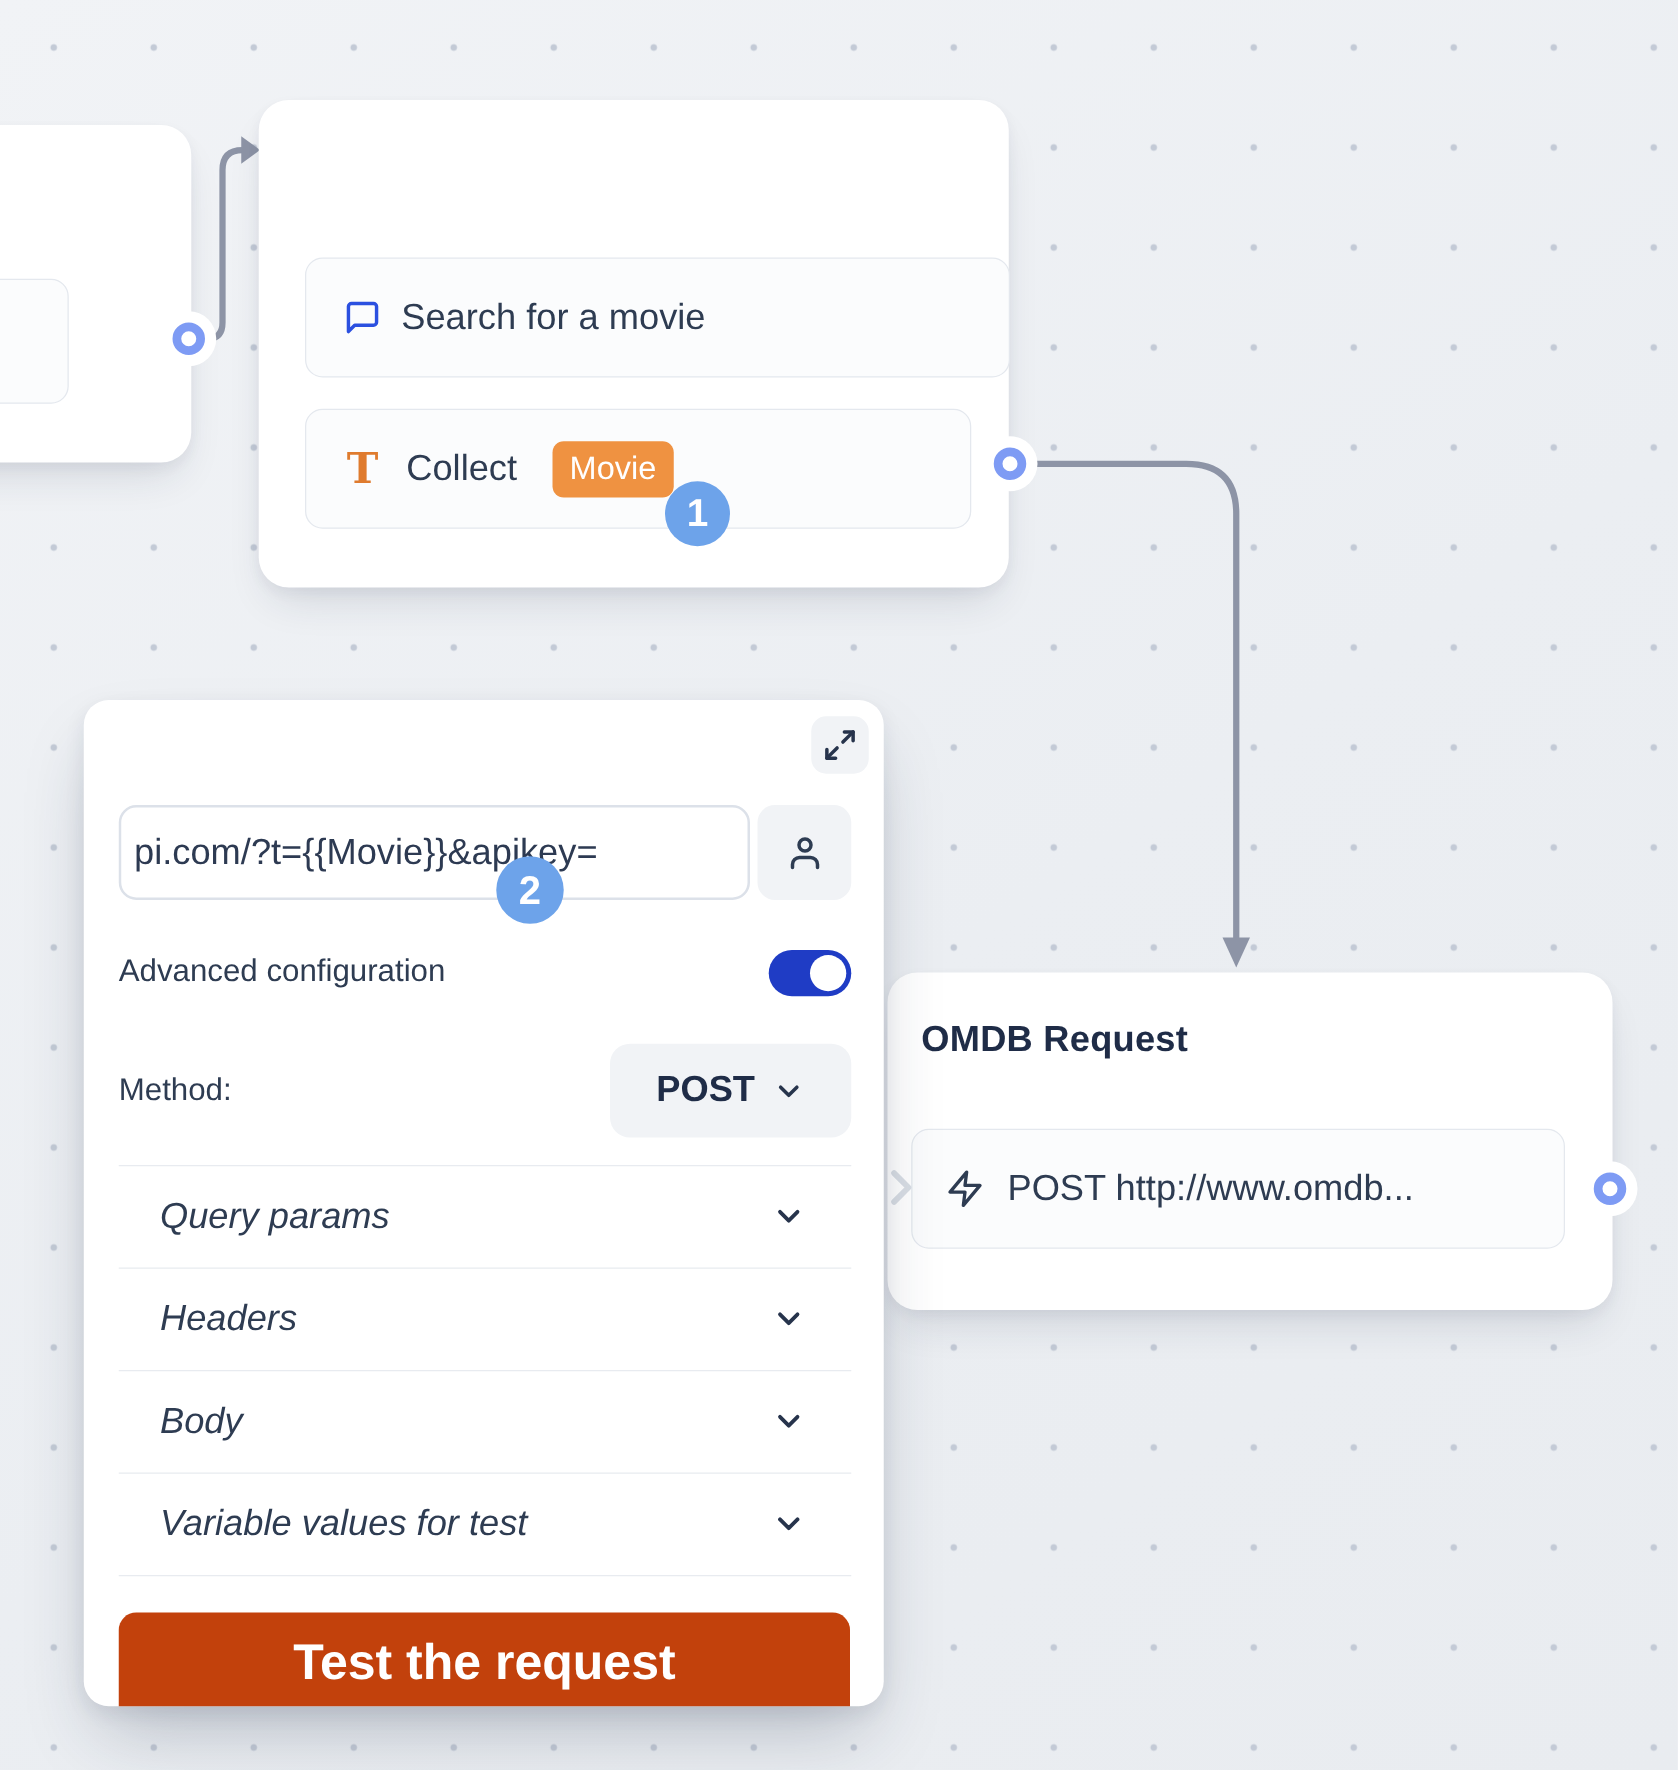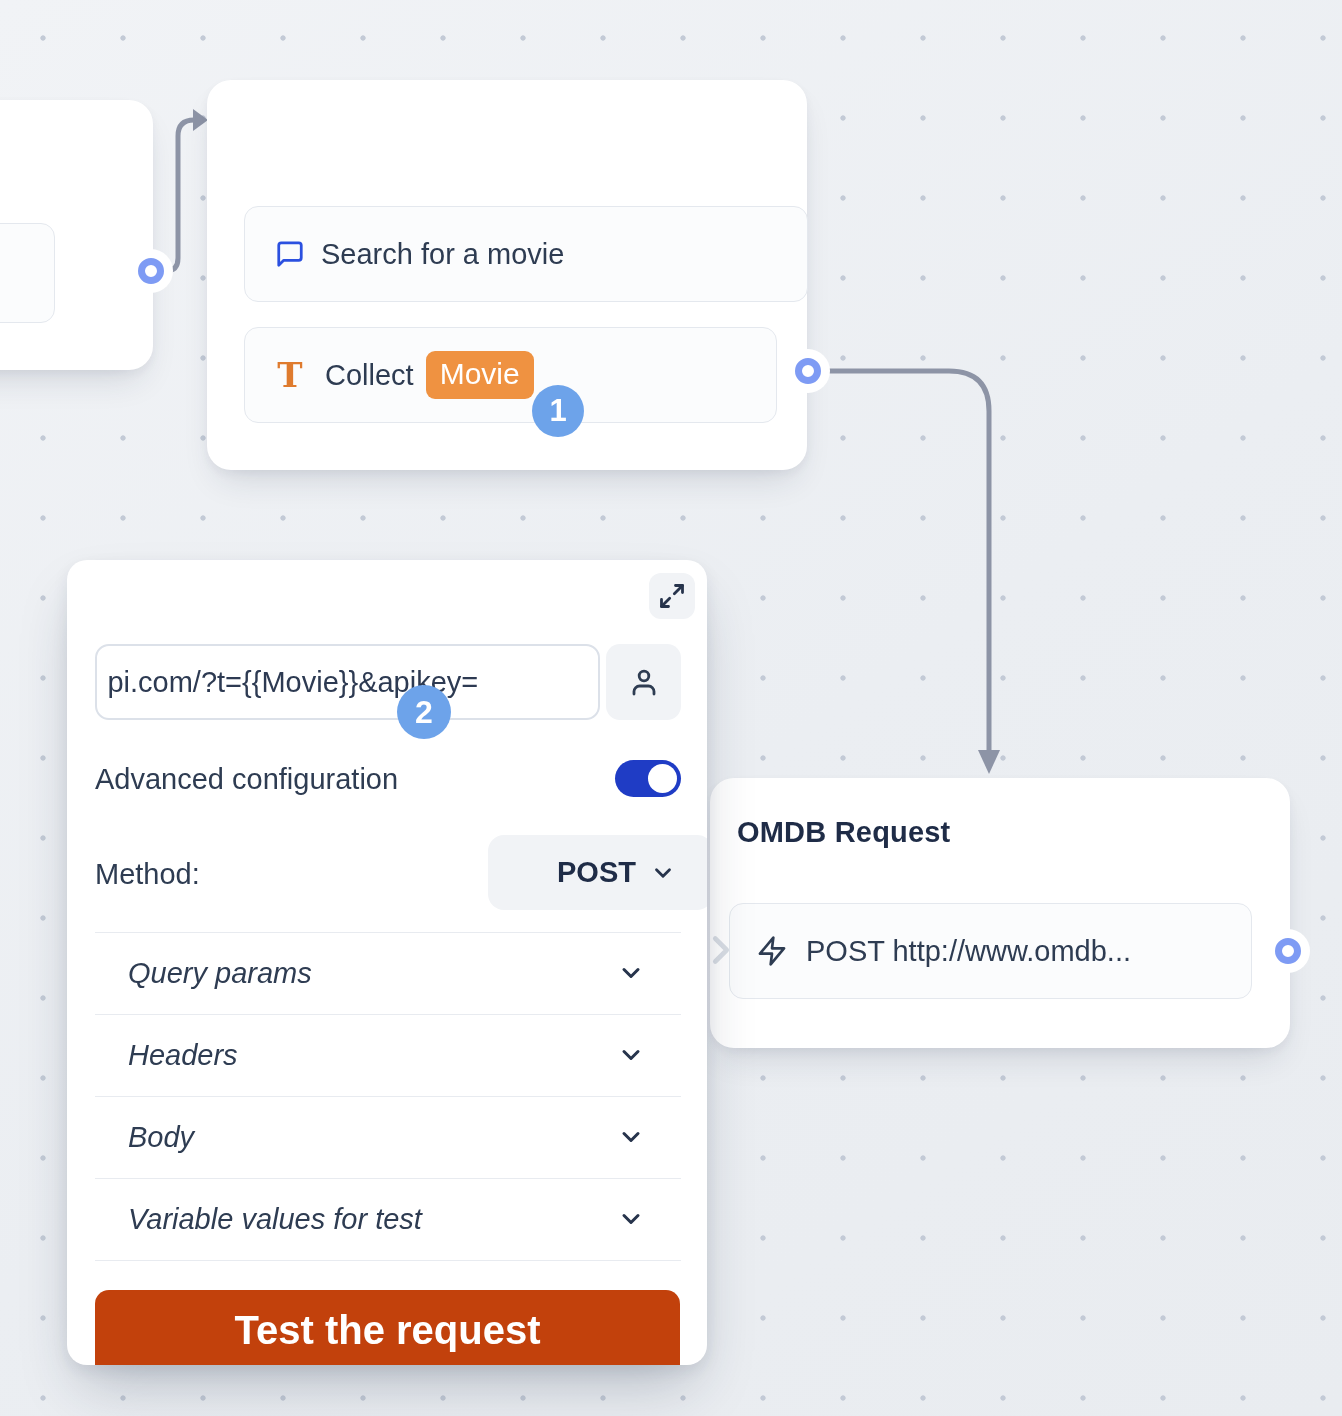--- a/index.html
+++ b/index.html
@@ -36,21 +36,21 @@
 
   
   #wires{position:absolute;inset:0;z-index:1;}
   .card{z-index:2;}
 
   
   #movie-card{left:207px;top:80px;width:600px;height:390px;}
   #movie-card .node-title{position:absolute;left:50px;top:131px;}
   #m-item1{left:37px;top:126px;width:564px;height:96px;padding:0 0 0 30px;}
   #m-item2{left:37px;top:247px;width:533px;height:96px;padding:0 0 0 30px;}
-  .chip{background:#ef9241;color:#fff;font-size:30px;border-radius:9px;padding:6px 14px 8px;margin-left:12px;white-space:nowrap;}
+  .chip{background:#ef9241;color:#fff;font-size:26px;border-radius:9px;padding:6px 14px 8px;margin-left:28px;white-space:nowrap;}
   .t-glyph{font-family:"DejaVu Serif","Liberation Serif",serif;font-size:34px;font-weight:700;color:#df7b2e;line-height:1;}
 
   
   #partial-card{left:-60px;top:100px;width:213px;height:270px;}
   #p-item{left:-12px;top:123px;width:127px;height:100px;}
 
   
   #omdb-card{left:710px;top:778px;width:580px;height:270px;z-index:2;}
   #omdb-card .node-title{position:absolute;left:27px;top:38px;}
   #o-item{left:19px;top:125px;width:523px;height:96px;padding:0 0 0 26px;}
@@ -61,27 +61,27 @@
   
   #panel{left:67px;top:560px;width:640px;height:805px;border-radius:20px;z-index:5;overflow:hidden;
     box-shadow:0 30px 60px -15px rgba(30,42,70,.28),0 6px 16px rgba(30,42,70,.08);}
   #expand-btn{position:absolute;left:582px;top:13px;width:46px;height:46px;border-radius:12px;
     background:#f1f3f6;display:flex;align-items:center;justify-content:center;border:none;cursor:pointer;}
   #url-input{position:absolute;left:28px;top:84px;width:505px;height:76px;box-sizing:border-box;
     border:2px solid #dce1e9;border-radius:14px;background:#fff;font-family:"Liberation Sans",sans-serif;
     font-size:29px;color:#2d3a52;padding:0 8px 0 12px;text-indent:-8px;outline:none;}
   #person-btn{position:absolute;left:539px;top:84px;width:75px;height:76px;border-radius:14px;
     background:#f1f3f6;display:flex;align-items:center;justify-content:center;border:none;cursor:pointer;}
-  .panel-label{position:absolute;font-size:29px;color:#2e3c52;}
+  .panel-label{position:absolute;font-size:25px;color:#2e3c52;}
   #adv-label{left:28px;top:203px;}
   #toggle{position:absolute;left:548px;top:200px;width:66px;height:37px;border-radius:19px;background:#1f3cc5;cursor:pointer;}
   #toggle .knob{position:absolute;right:4px;top:4px;width:29px;height:29px;border-radius:50%;background:#fff;}
   #method-label{left:28px;top:298px;}
   #method-dd{position:absolute;left:421px;top:275px;width:193px;height:75px;border-radius:16px;background:#f1f3f6;
-    display:flex;align-items:center;justify-content:center;gap:14px;cursor:pointer;padding-left:32px;}
+    display:flex;align-items:center;justify-content:center;gap:14px;cursor:pointer;}
   #method-dd .val{font-size:29px;font-weight:700;color:#1f2c47;}
   .divider{position:absolute;left:28px;width:586px;height:0;border-top:1.5px solid #e8ebf0;}
   .acc-row{position:absolute;left:28px;width:586px;height:82px;display:flex;align-items:center;
     justify-content:space-between;padding:0 36px 0 33px;box-sizing:border-box;cursor:pointer;}
   .acc-row .rlabel{font-size:29px;color:#2e3c52;font-style:italic;}
   #test-btn{position:absolute;left:28px;top:730px;width:585px;height:80px;border:none;cursor:pointer;
     background:#c2410c;color:#fff;font-family:"Liberation Sans",sans-serif;font-size:40px;font-weight:700;
     border-radius:14px 14px 0 0;}
 </style>
 </head>

